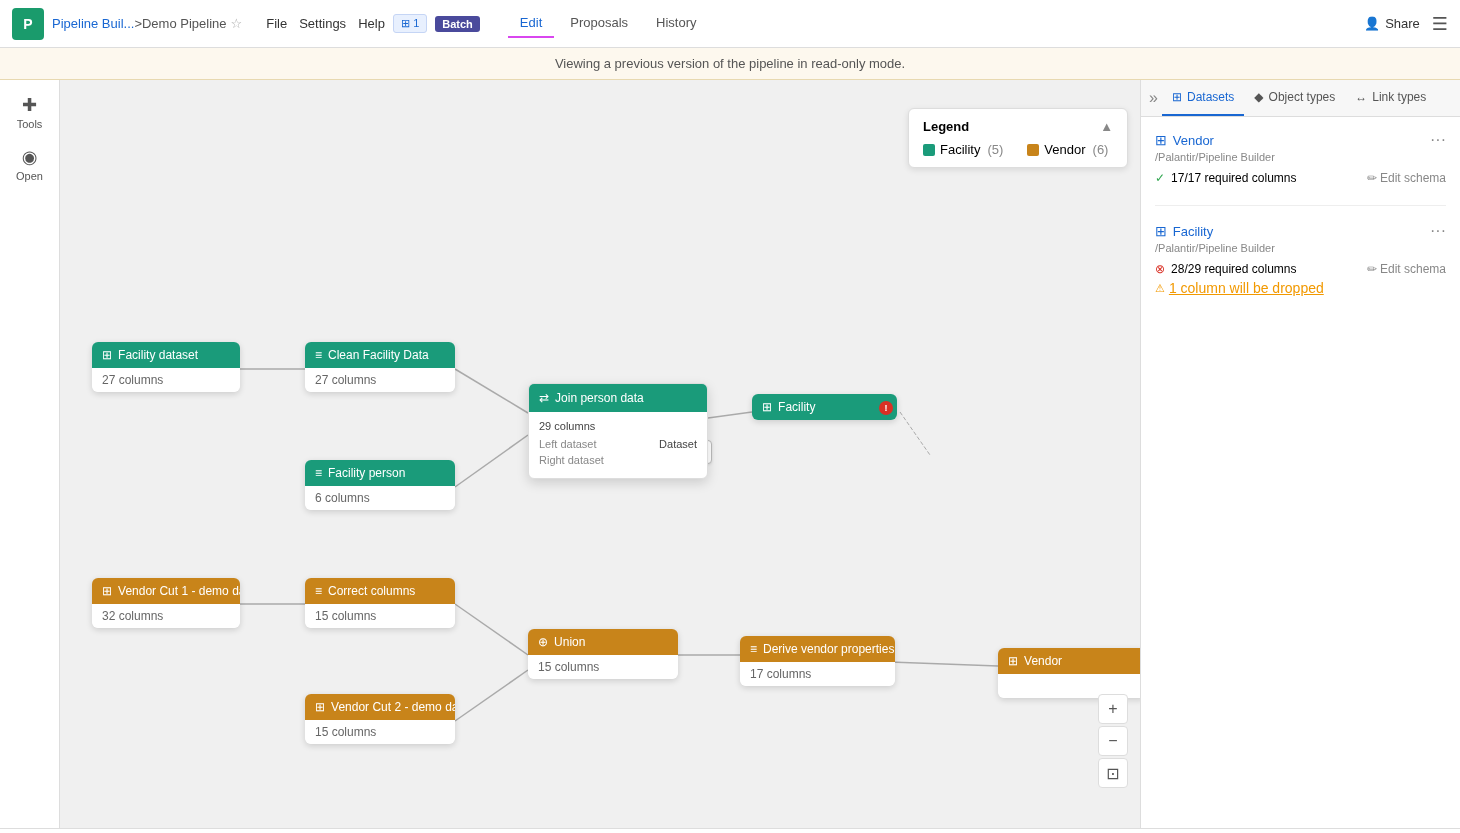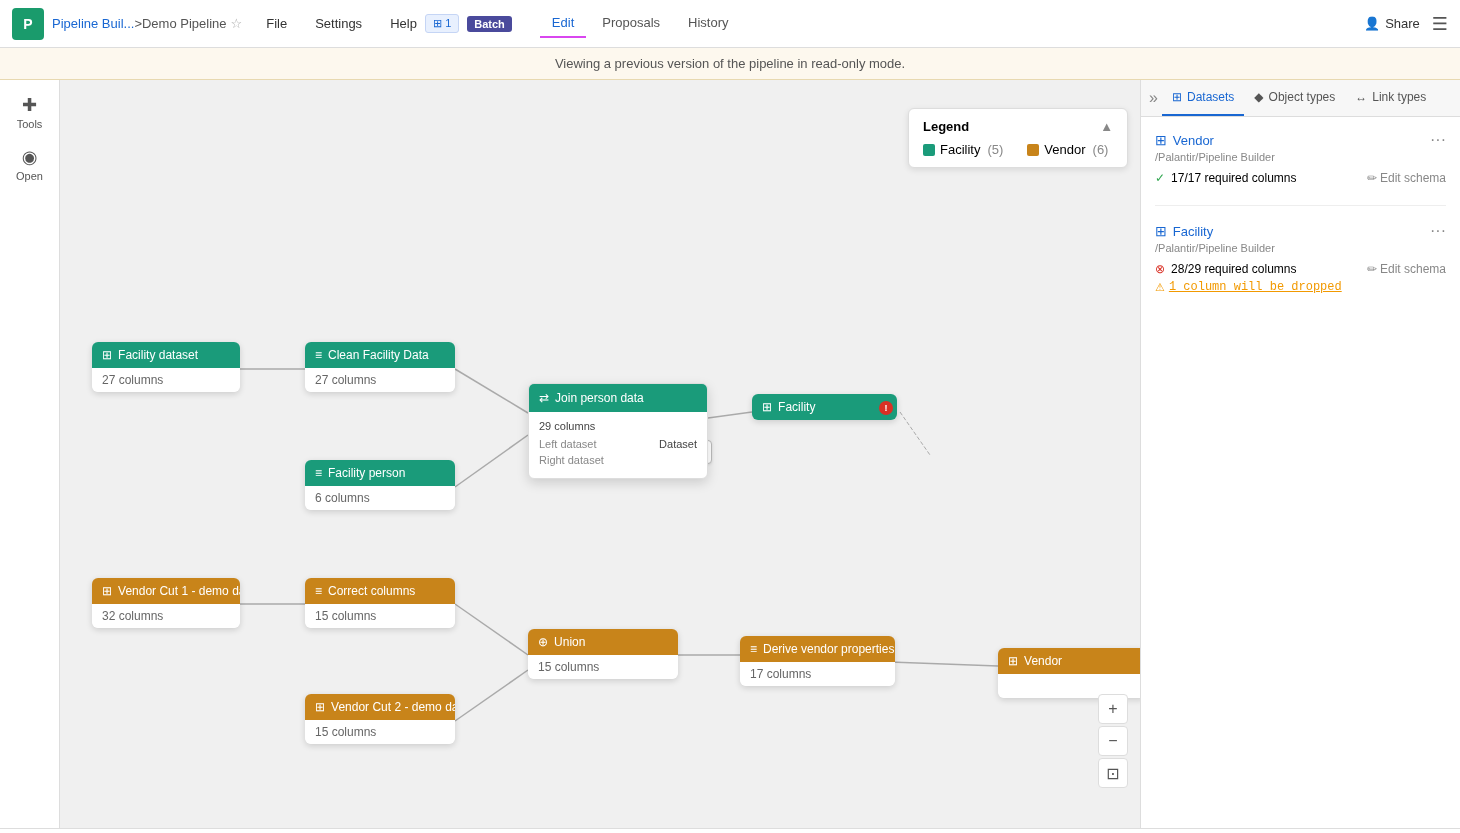--- a/index.html
+++ b/index.html
@@ -2,21 +2,21 @@
 <html><head>
   <meta charset="utf-8">
   <style>
     * { box-sizing: border-box; margin: 0; padding: 0; }
     body { font-family: -apple-system, BlinkMacSystemFont, 'Segoe UI', sans-serif; font-size: 13px; background: #f0f0f0; overflow: hidden; }
 
     
     #topbar { display: flex; align-items: center; height: 48px; background: #fff; border-bottom: 1px solid #ddd; padding: 0 12px; gap: 8px; }
     #logo { width: 32px; height: 32px; background: #1a9b6c; border-radius: 4px; display: flex; align-items: center; justify-content: center; color: white; font-weight: bold; font-size: 14px; flex-shrink: 0; }
     #breadcrumb { display: flex; align-items: center; font-size: 13px; color: #555; }
-    #file-menu { display: flex; align-items: center; gap: 28px; margin-left: 16px; font-size: 13px; color: #333; }
+    #file-menu { display: flex; align-items: center; gap: 12px; margin-left: 16px; font-size: 13px; color: #333; }
     #file-menu span { cursor: pointer; }
     .badge-batch { background: #4a4a9c; color: white; font-size: 11px; padding: 2px 7px; border-radius: 3px; font-weight: 600; }
     .badge-blue { background: #e8f0fe; color: #1967d2; font-size: 11px; padding: 2px 7px; border-radius: 3px; border: 1px solid #c5d5f5; }
     #nav-tabs { display: flex; align-items: center; gap: 4px; margin-left: 20px; }
     .nav-tab { padding: 6px 12px; font-size: 13px; cursor: pointer; color: #555; border-bottom: 2px solid transparent; }
     .nav-tab.active { color: #1967d2; border-bottom: 2px solid #d946ef; font-weight: 500; }
     #topbar-right { margin-left: auto; display: flex; align-items: center; gap: 12px; }
     .share-btn { display: flex; align-items: center; gap: 5px; font-size: 13px; color: #333; cursor: pointer; }
     .hamburger { cursor: pointer; color: #555; font-size: 18px; }
 
@@ -82,21 +82,21 @@
     .dataset-item { margin-bottom: 16px; padding-bottom: 16px; border-bottom: 1px solid #eee; }
     .dataset-item:last-child { border-bottom: none; }
     .dataset-name { color: #1967d2; font-size: 13px; font-weight: 500; display: flex; align-items: center; gap: 6px; margin-bottom: 2px; }
     .dataset-path { color: #888; font-size: 11px; margin-bottom: 8px; }
     .dataset-status { display: flex; align-items: center; gap: 6px; font-size: 12px; margin-bottom: 4px; }
     .status-ok { color: #34a853; }
     .status-warn { color: #f29900; }
     .status-error { color: #d93025; }
     .edit-schema-btn { color: #888; font-size: 12px; cursor: pointer; margin-left: auto; display: flex; align-items: center; gap: 3px; }
     .dataset-more { margin-left: auto; color: #888; cursor: pointer; font-size: 16px; }
-    .warn-text { color: #f29900; font-size: 12px; text-decoration: underline; cursor: pointer; font-family: Liberation Mono, monospace; }
+    .warn-text { color: #f29900; font-size: 14px; text-decoration: underline; cursor: pointer; }
 
     
     #bottom-bar { height: 37px; background: white; border-top: 1px solid #ddd; display: flex; align-items: center; padding: 0 14px; font-size: 12px; font-weight: 500; color: #333; gap: 6px; }
 
     
     .error-badge { position: absolute; top: -6px; right: -6px; width: 14px; height: 14px; background: #d93025; border-radius: 50%; display: flex; align-items: center; justify-content: center; color: white; font-size: 9px; font-weight: bold; }
   </style>
 </head>
 <body>
 

